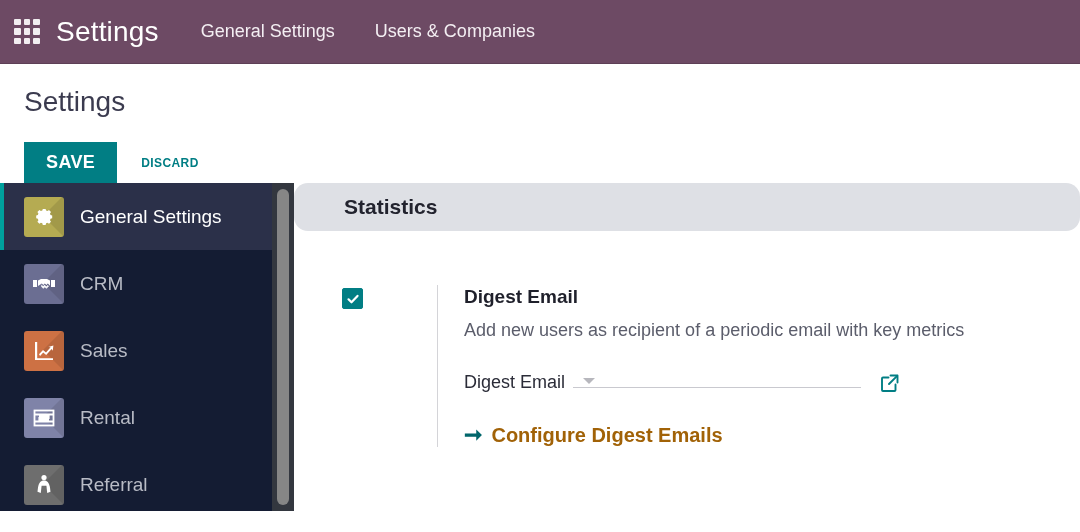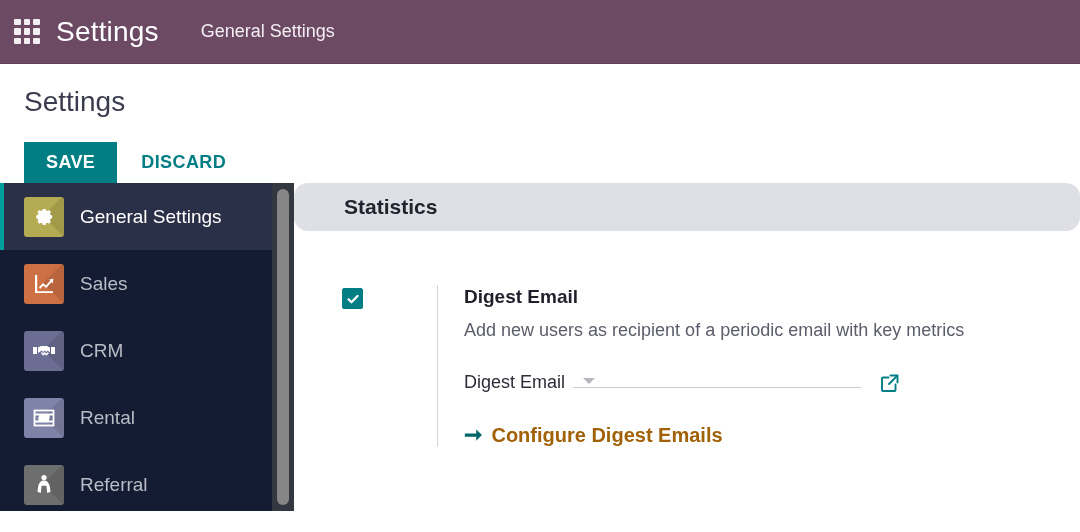--- a/index.html
+++ b/index.html
@@ -45,21 +45,21 @@
     line-height: 1; margin-bottom: 26px;
   }
   .actions { display: flex; gap: 8px; }
   .btn-save {
     background: #017e84; color: #fff;
     font-size: 18px; font-weight: 700; letter-spacing: .4px;
     padding: 10px 22px; border: none; cursor: pointer;
   }
   .btn-discard {
     background: transparent; color: #017e84;
-    font-size: 18px; font-weight: 700; letter-spacing: .4px;
+    font-size: 12px; font-weight: 700; letter-spacing: .4px;
     padding: 10px 16px; border: none; cursor: pointer;
   }
 
   
   .body-wrap { display: flex; height: 328px; width: 100%; }
 
   
   .sidebar {
     width: 272px; background: #141c33;
     position: relative; flex-shrink: 0;
@@ -175,20 +175,21 @@
       <i></i>
       <i></i>
       <i></i>
       <i></i>
       <i></i>
       <i></i>
   </div>
   <div class="brand">Settings</div>
   <div class="nav-menu">
     <div class="nav-item">General Settings</div>
+    <div class="nav-item">Users &amp; Companies</div>
   </div>
 </div>
 
 <div class="page-head">
   <div class="page-title">Settings</div>
   <div class="actions">
     <button class="btn-save">SAVE</button>
     <button class="btn-discard">DISCARD</button>
   </div>
 </div>
@@ -198,41 +199,41 @@
   <div class="sidebar">
 
     <div class="side-item active">
       <span class="side-icon" style="background:#b5ab52">
         <svg width="24" height="24" viewBox="0 0 24 24" fill="#ffffff">
           <path d="M12 8.2a3.8 3.8 0 1 0 0 7.6 3.8 3.8 0 0 0 0-7.6zm0 5.8a2 2 0 1 1 0-4 2 2 0 0 1 0 4z"></path>
           <path d="M20.2 13.3l-1.7-.5c-.1-.5-.3-1-.5-1.4l1-1.5-2-2-1.5 1c-.5-.2-.9-.4-1.4-.5l-.5-1.7h-2.8l-.5 1.7c-.5.1-1 .3-1.4.5l-1.5-1-2 2 1 1.5c-.2.5-.4.9-.5 1.4l-1.7.5v2.8l1.7.5c.1.5.3 1 .5 1.4l-1 1.5 2 2 1.5-1c.5.2.9.4 1.4.5l.5 1.7h2.8l.5-1.7c.5-.1 1-.3 1.4-.5l1.5 1 2-2-1-1.5c.2-.5.4-.9.5-1.4l1.7-.5v-2.8z" transform="translate(0,-2.8)"></path>
         </svg>
       </span>
       <span class="side-label">General Settings</span>
-    </div>
-
-    <div class="side-item">
-      <span class="side-icon" style="background:#cd7144">
-        <svg width="26" height="26" viewBox="0 0 26 26" fill="#ffffff">
-          <path d="M4 4h2.2v16.2H22V22H4z"></path>
-          <path d="M8 16.2l4-4.2 3 2.4 4.6-5.1-2.3-.2 5.1-1.6-.7 5.3-1.1-1.9-5.4 6.1-3-2.4-3.1 3.3z"></path>
-        </svg>
-      </span>
-      <span class="side-label">Sales</span>
     </div>
 
     <div class="side-item">
       <span class="side-icon" style="background:#6b6e92">
         <svg width="26" height="26" viewBox="0 0 26 26" fill="#ffffff">
           <path d="M2 9h4v7H2zM20 9h4v7h-4z"></path>
           <path d="M7 9.5l3-1.5h6l3 1.5v5.2l-2.2-2.1-1.4 1.3-1.6-1.5-1.5 1.5-1.5-1.4L7 15z"></path>
           <path d="M10.5 13.6l1.6 1.6 1.5-1.4 1.7 1.6 1.4-1.3 1.3 1.2-2.6 2.5-1.6-1.5-1.5 1.4-2.2-2.1z" opacity="0.95"></path>
         </svg>
       </span>
       <span class="side-label">CRM</span>
+    </div>
+
+    <div class="side-item">
+      <span class="side-icon" style="background:#cd7144">
+        <svg width="26" height="26" viewBox="0 0 26 26" fill="#ffffff">
+          <path d="M4 4h2.2v16.2H22V22H4z"></path>
+          <path d="M8 16.2l4-4.2 3 2.4 4.6-5.1-2.3-.2 5.1-1.6-.7 5.3-1.1-1.9-5.4 6.1-3-2.4-3.1 3.3z"></path>
+        </svg>
+      </span>
+      <span class="side-label">Sales</span>
     </div>
 
     <div class="side-item">
       <span class="side-icon" style="background:#7f83a8">
         <svg width="26" height="26" viewBox="0 0 26 26" fill="none" stroke="#ffffff" stroke-width="1.8">
           <rect x="3.5" y="5.5" width="19" height="15"></rect>
           <line x1="3.5" y1="9.5" x2="22.5" y2="9.5"></line>
           <line x1="3.5" y1="16.5" x2="22.5" y2="16.5"></line>
           <path d="M8 10.8h9.5v2.2H8.5v2.2H18" stroke-width="2.2"></path>
         </svg>

